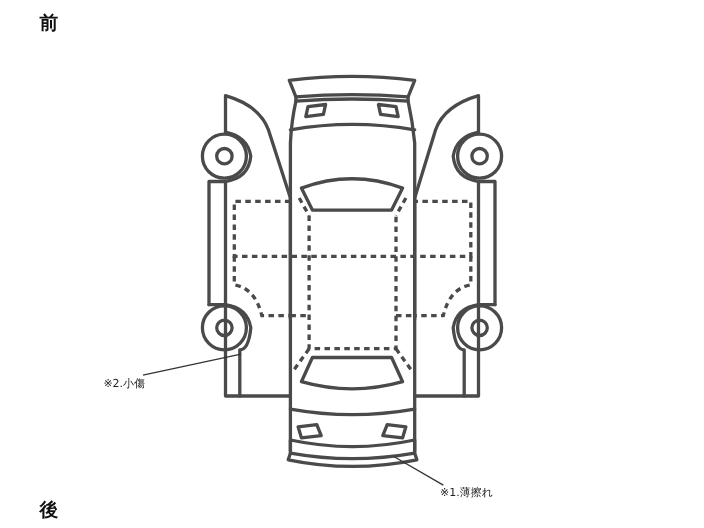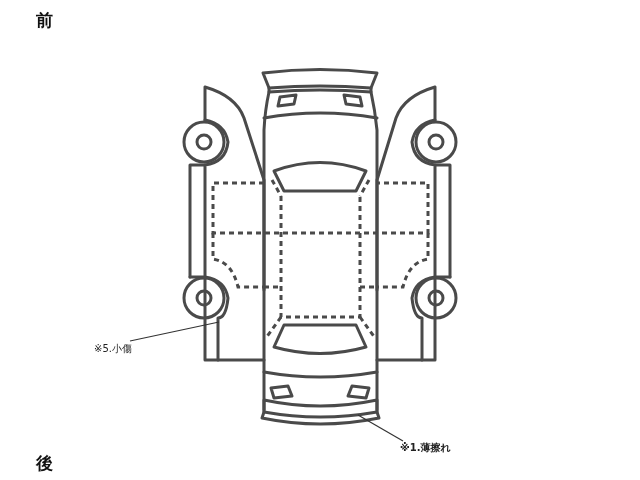--- a/index.html
+++ b/index.html
@@ -87,14 +87,14 @@
     <path class="d" d="M272,180 L281,196"></path>
     <path class="d" d="M369,180 L360,196"></path>
     <path class="d" d="M281,317 L266,338"></path>
     <path class="d" d="M360,317 L375,338"></path>
   </g>
 
   <line class="ln" x1="130" y1="341" x2="219" y2="322"></line>
   <line class="ln" x1="358" y1="415" x2="403" y2="441"></line>
 </svg>
 
-<div class="label-small" style="left:94px; top:342px;">※5.小傷</div>
-<div class="label-small" style="left:400px; top:441px;font-weight:bold;">※1.薄擦れ</div>
+<div class="label-small" style="left:94px; top:342px;">※2.小傷</div>
+<div class="label-small" style="left:400px; top:441px;">※1.薄擦れ</div>
 
 </body></html>

